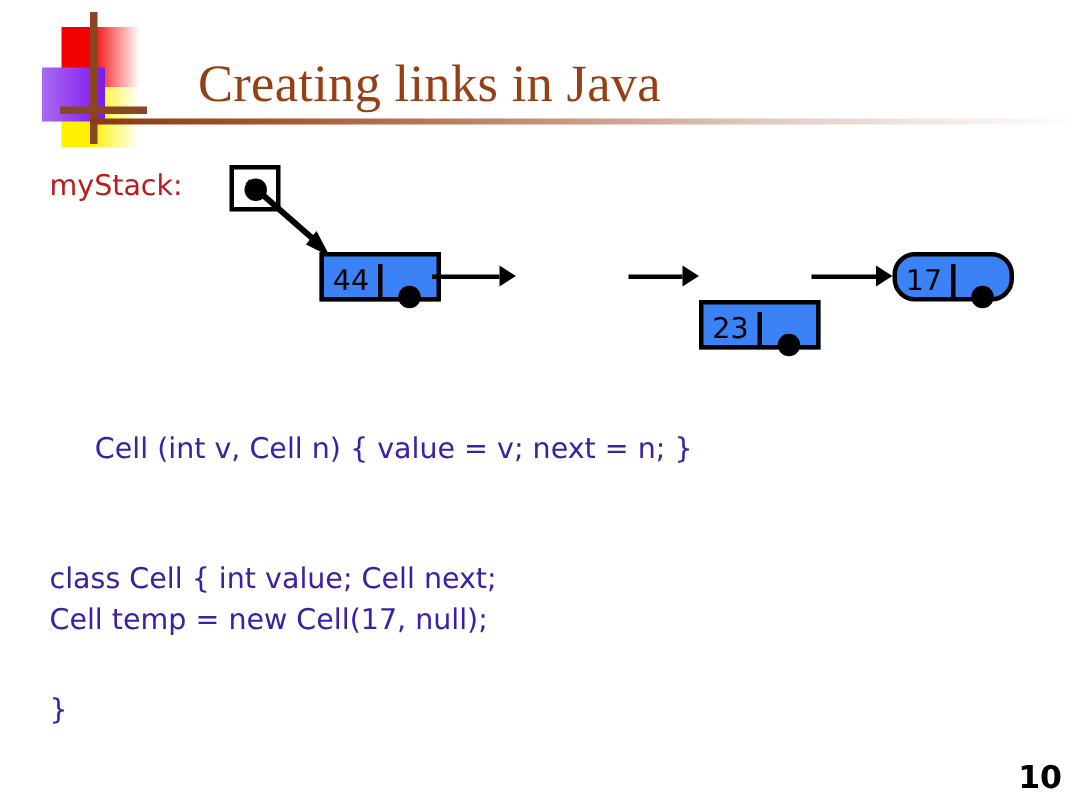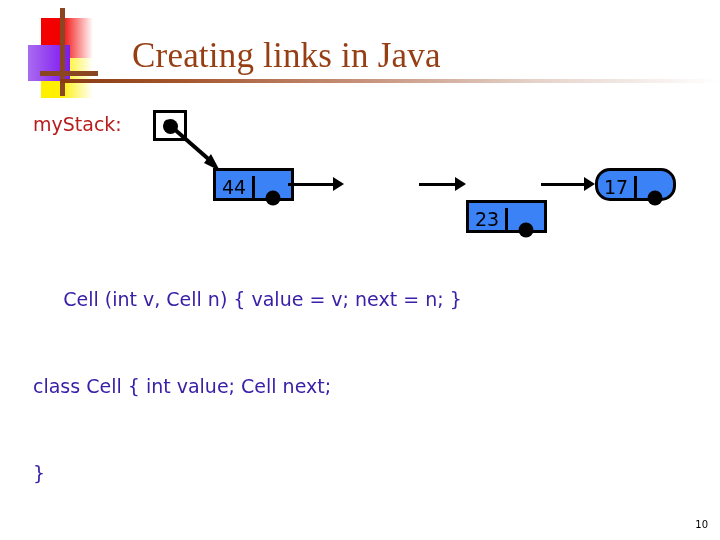--- a/index.html
+++ b/index.html
@@ -138,23 +138,24 @@
     font-family: "DejaVu Sans", sans-serif;
     white-space: pre;
   }
   .code-class { left: 33px; top: 227px; }
   .code-main  { left: 33px; top: 341px; }
 
   
   .page-num {
     position: absolute;
     right: 12px; bottom: 10px;
-    font-size: 10px;
+    font-size: 21px;
     color: #000;
     font-family: "DejaVu Sans", sans-serif;
+    font-weight: bold;
   }
 </style>
 </head>
 <body>
 
 <div class="slide">
 
   <div class="logo">
     <div class="sq-red"></div>
     <div class="sq-yellow"></div>
@@ -205,19 +206,20 @@
     </div>
   </div>
 
   <div class="code code-class">
     <div>     Cell (int v, Cell n) { value = v; next = n; }</div>
     <div>class Cell { int value; Cell next;</div>
     <div>}</div>
   </div>
 
   <div class="code code-main">
+    <div>Cell temp = new Cell(17, null);</div>
     
     
   </div>
 
   <div class="page-num">10</div>
 
 </div>
 
 </body></html>

